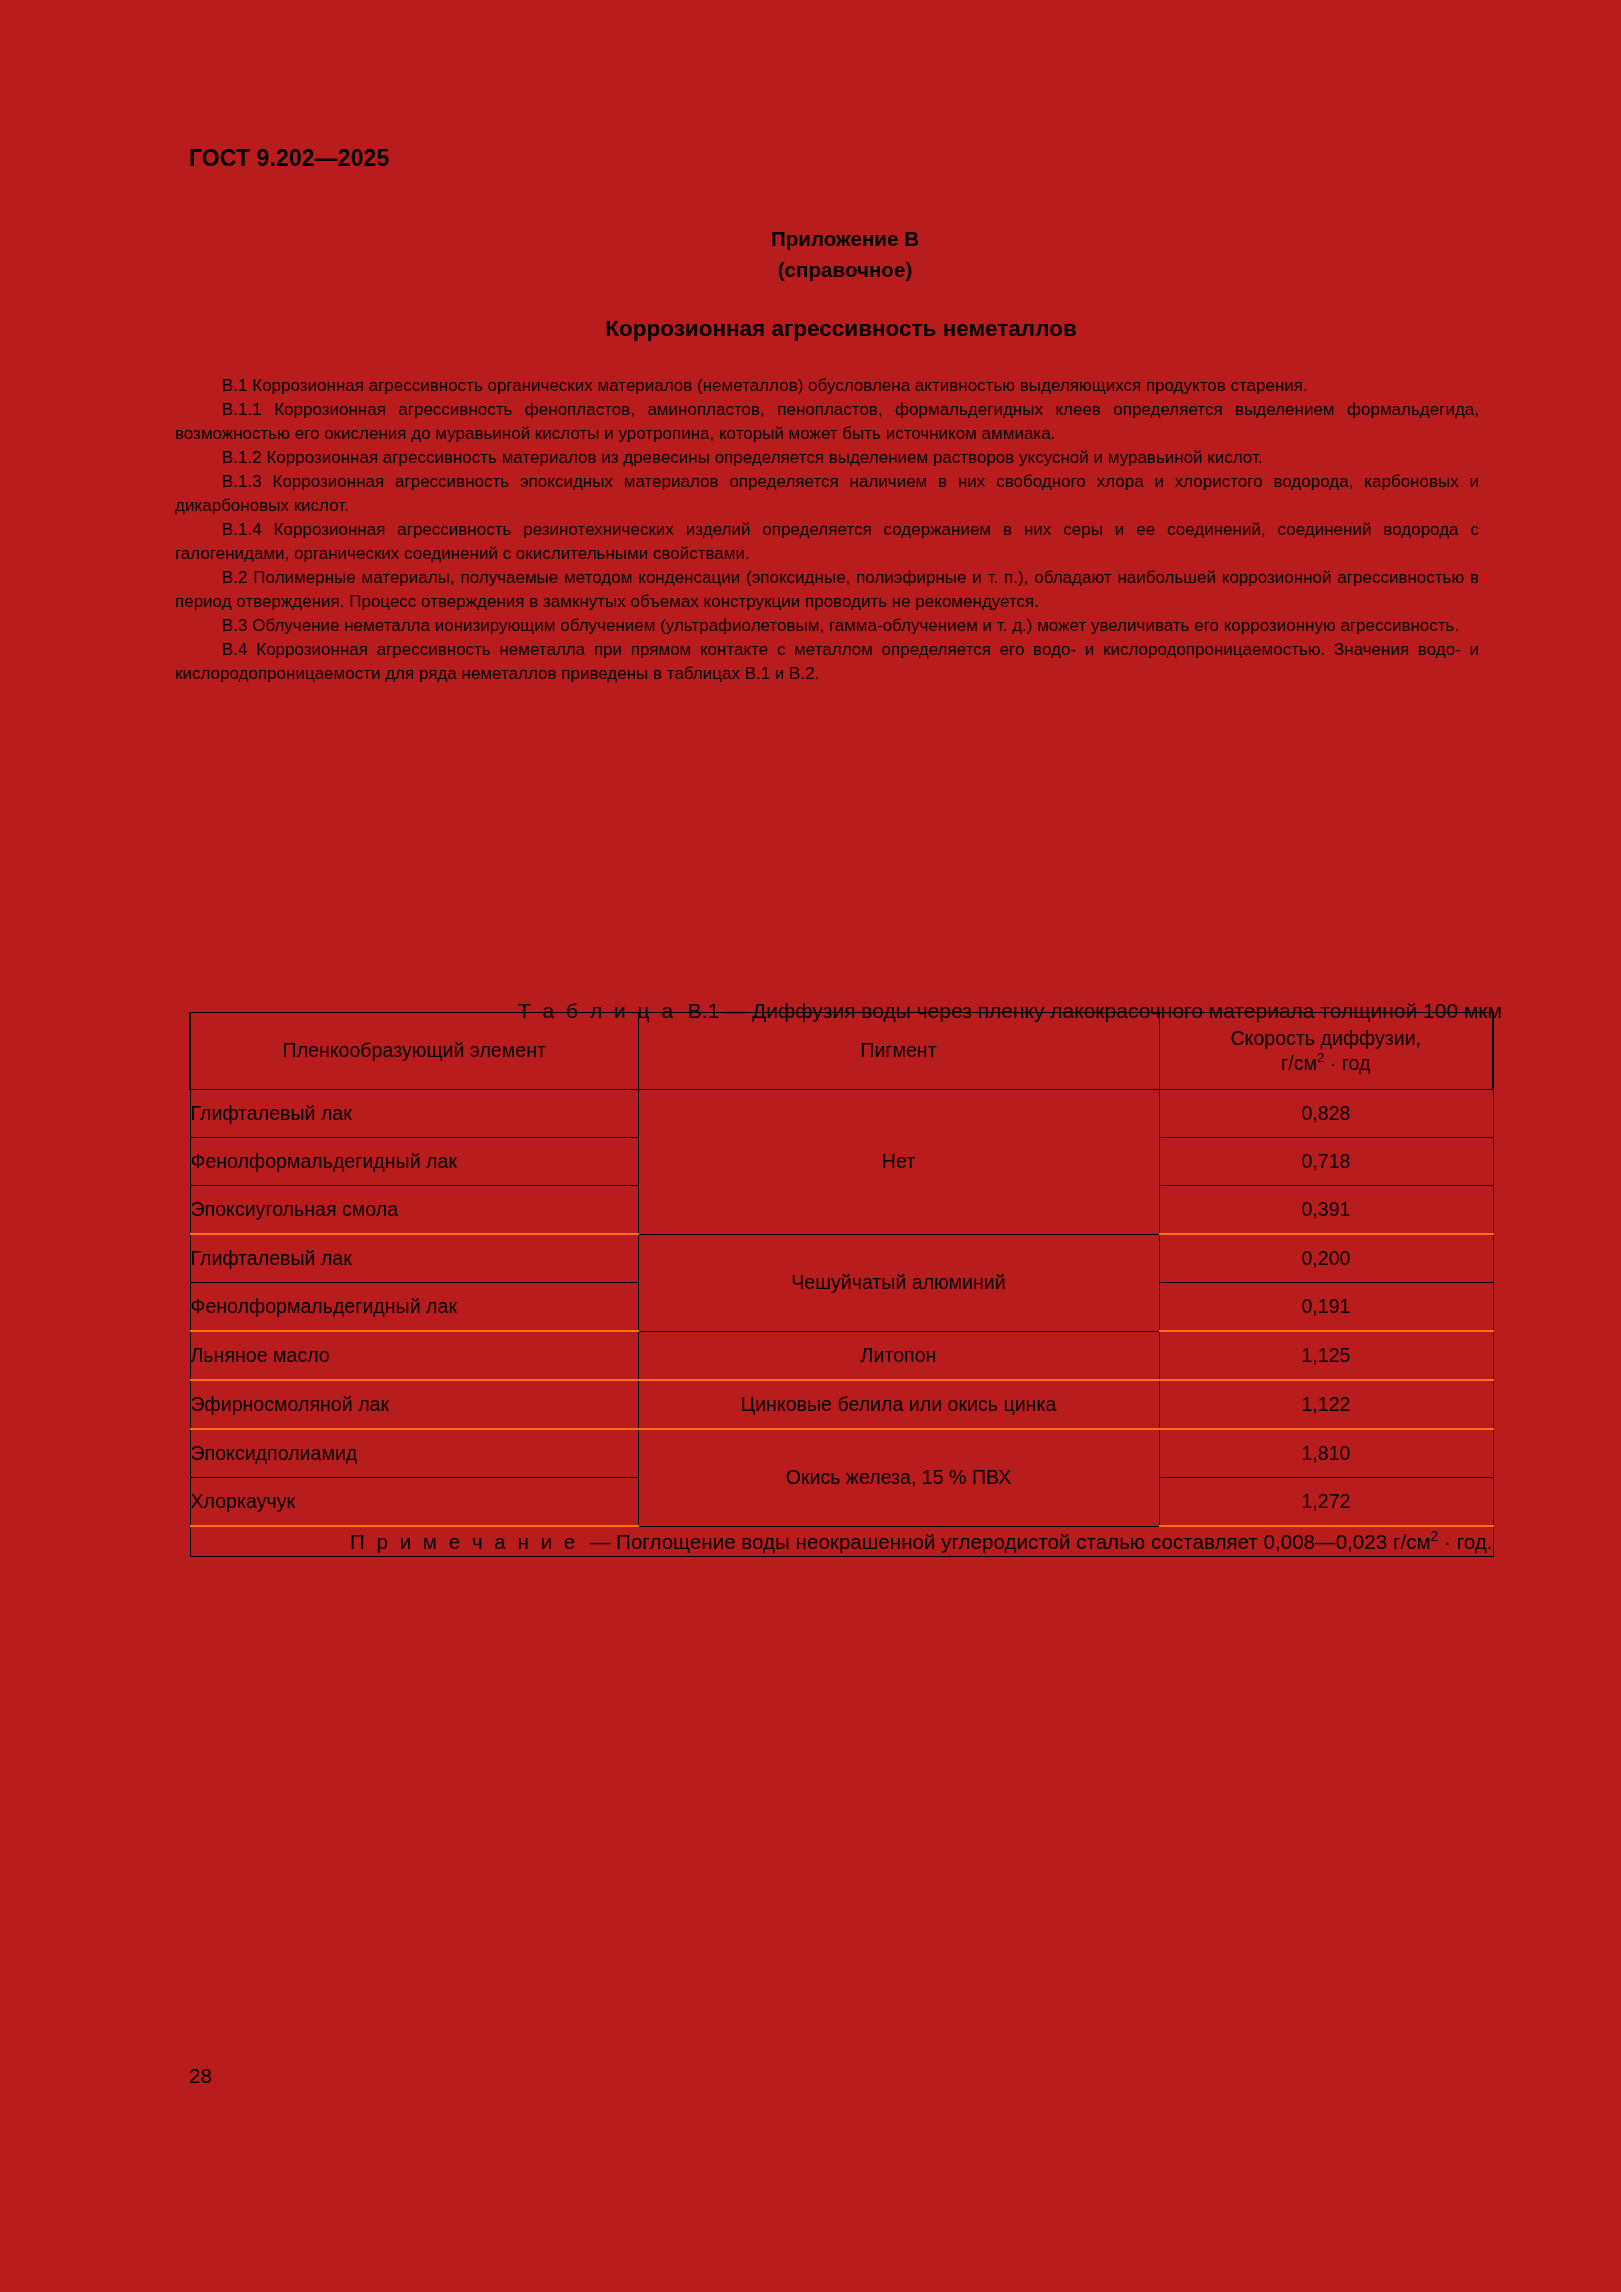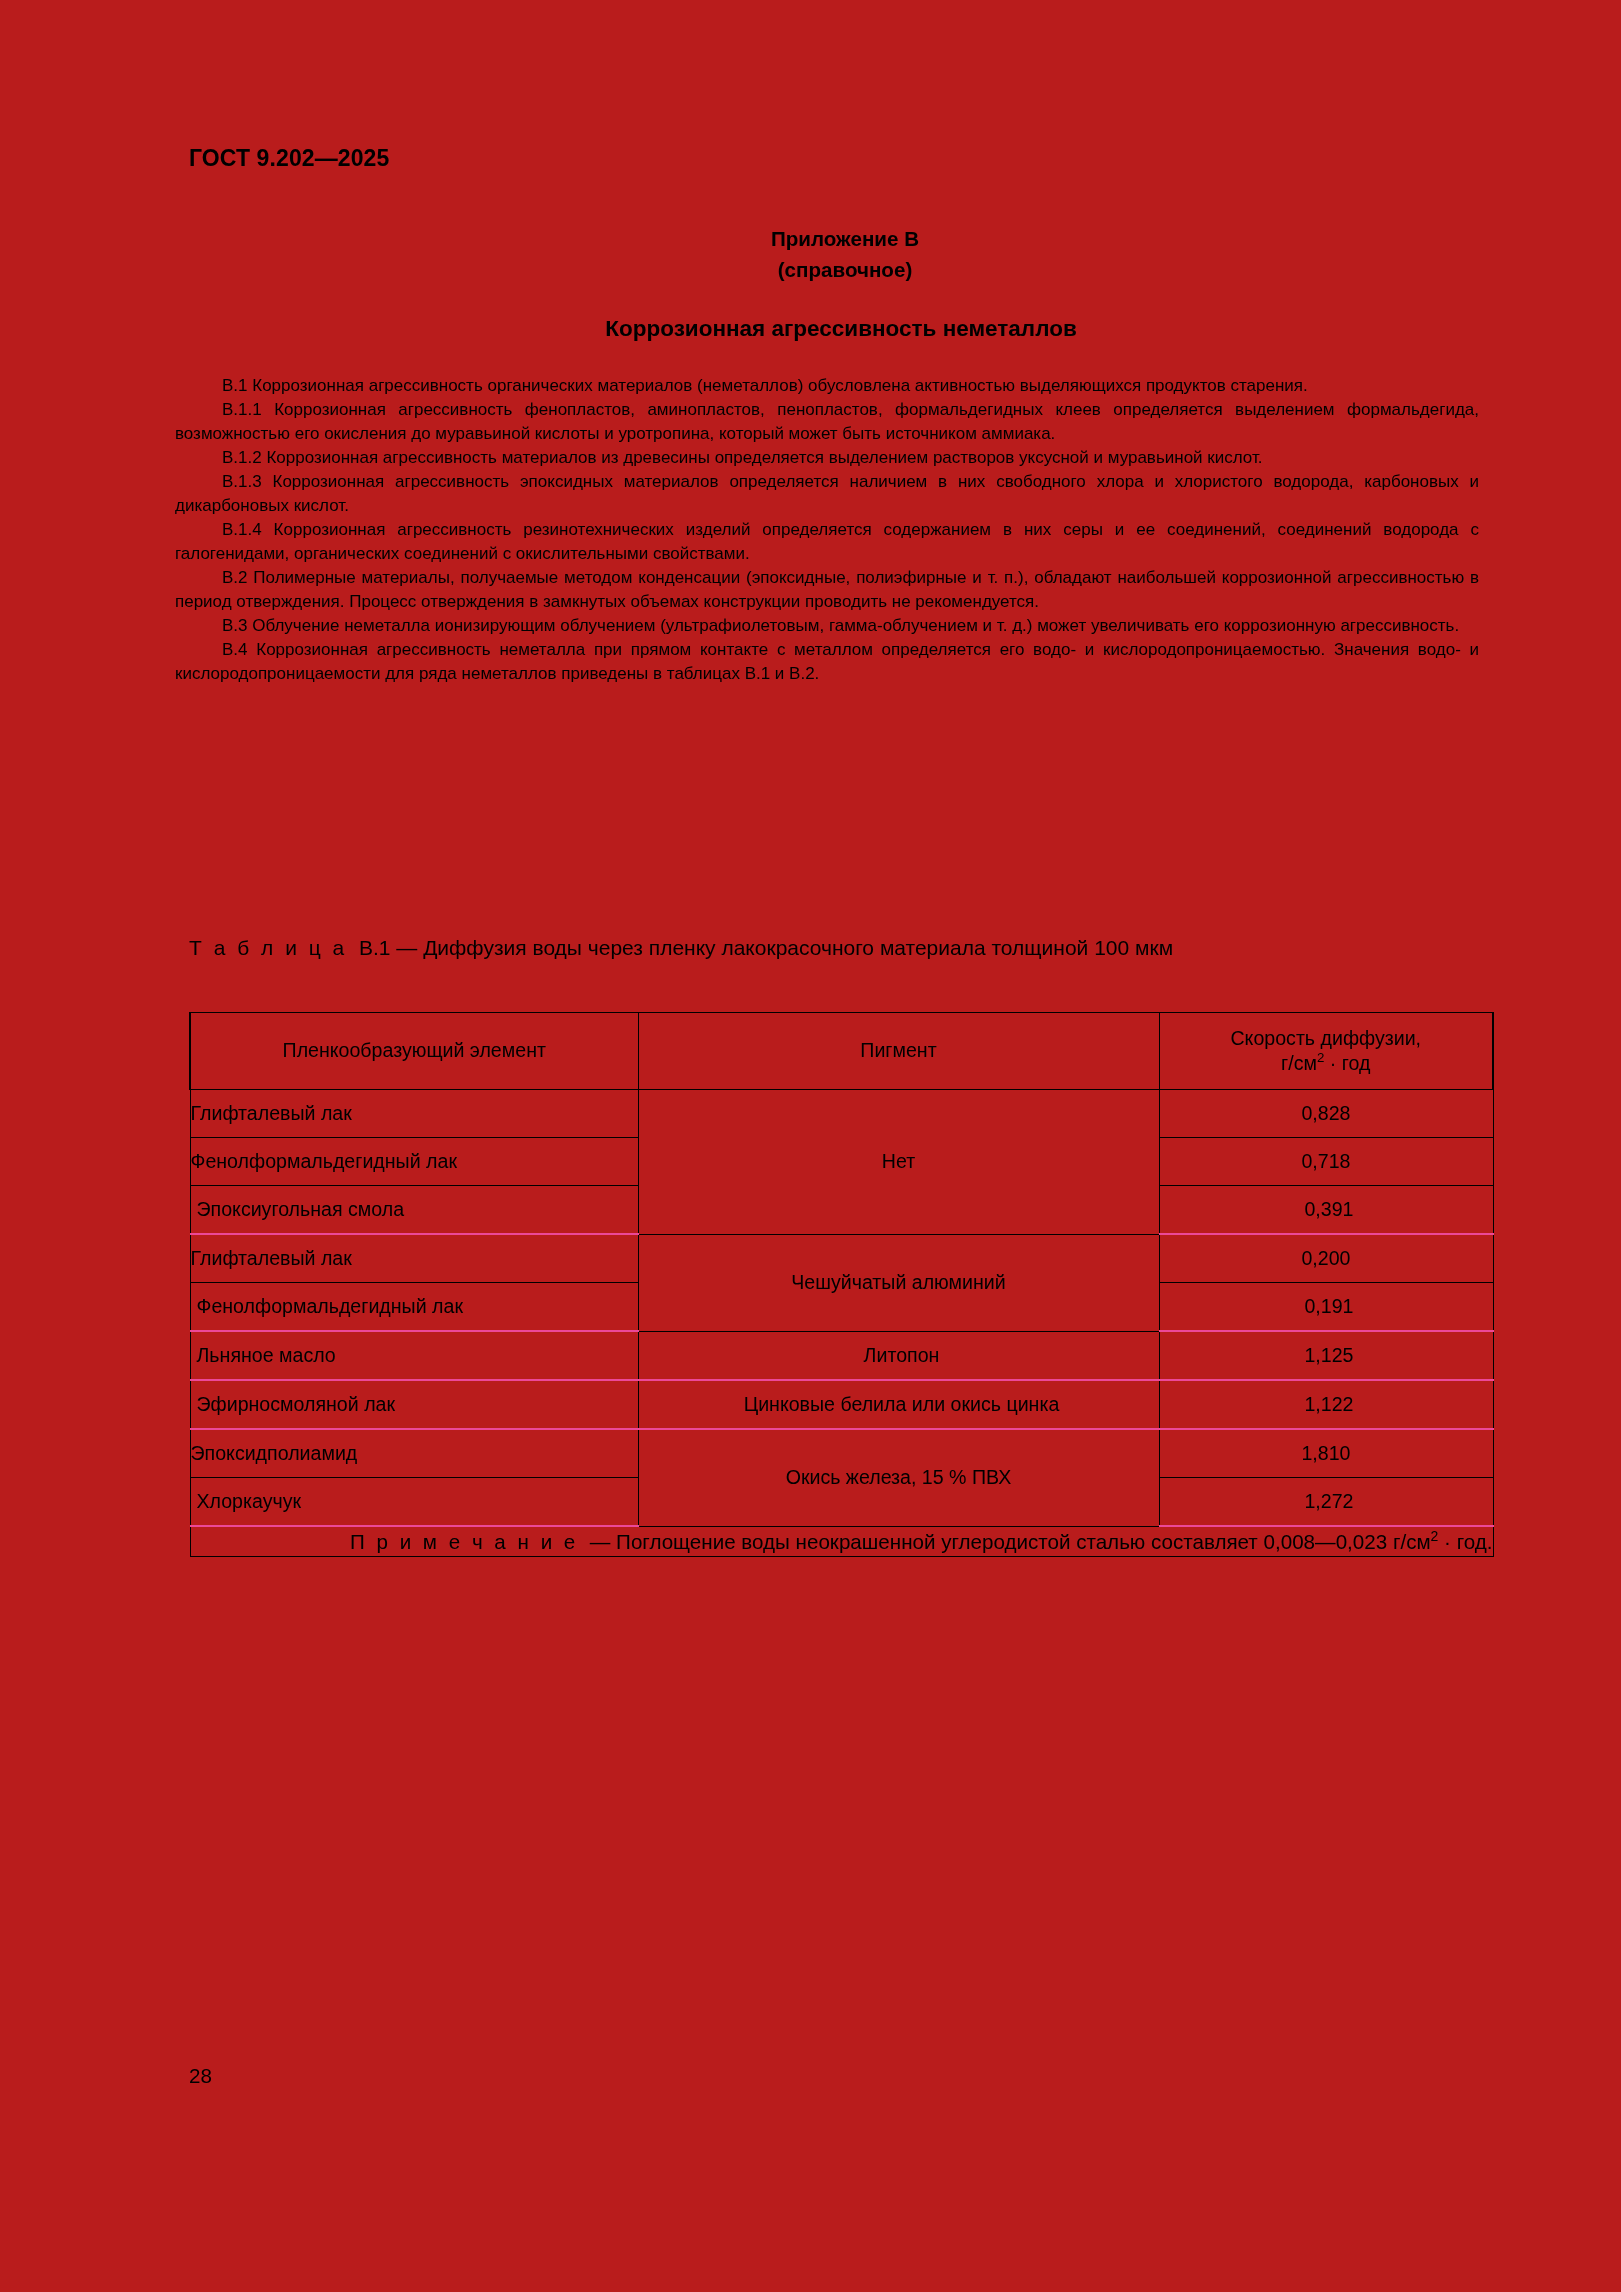--- a/index.html
+++ b/index.html
@@ -67,24 +67,25 @@
   .body-text p {
     margin: 0;
     text-indent: 47px;
     text-align: justify;
   }
 
   
   .table-caption {
     position: absolute;
     left: 189px;
-    top: 936px;
+    top: 999px;
     width: 1313px;
     font-size: 21px;
     white-space: nowrap;
+    text-align: right;
   }
   .sp {
     letter-spacing: 3px;
   }
 
   
   .tbl-wrap {
     position: absolute;
     left: 189px;
     top: 1012px;
@@ -123,21 +124,21 @@
     text-align: left;
     border-left: 2px solid #000;
   }
   td.c-pig {
     text-align: center;
   }
   td.c-val {
     text-align: center;
     border-right: 2px solid #000;
   }
-  tr.group-end > td { border-bottom: 2px solid #ec4899; padding-left: 6px; }
+  tr.group-end > td { border-bottom: 2px solid #f97316; }
 
   td.note {
     border-left: 2px solid #000;
     border-right: 2px solid #000;
     border-bottom: 2px solid #000;
     border-top: 2px solid #000;
     padding: 11.8px 15.7px 17.6px 15.7px;
     font-size: 20.6px;
     line-height: 29px;
     text-align: right;

